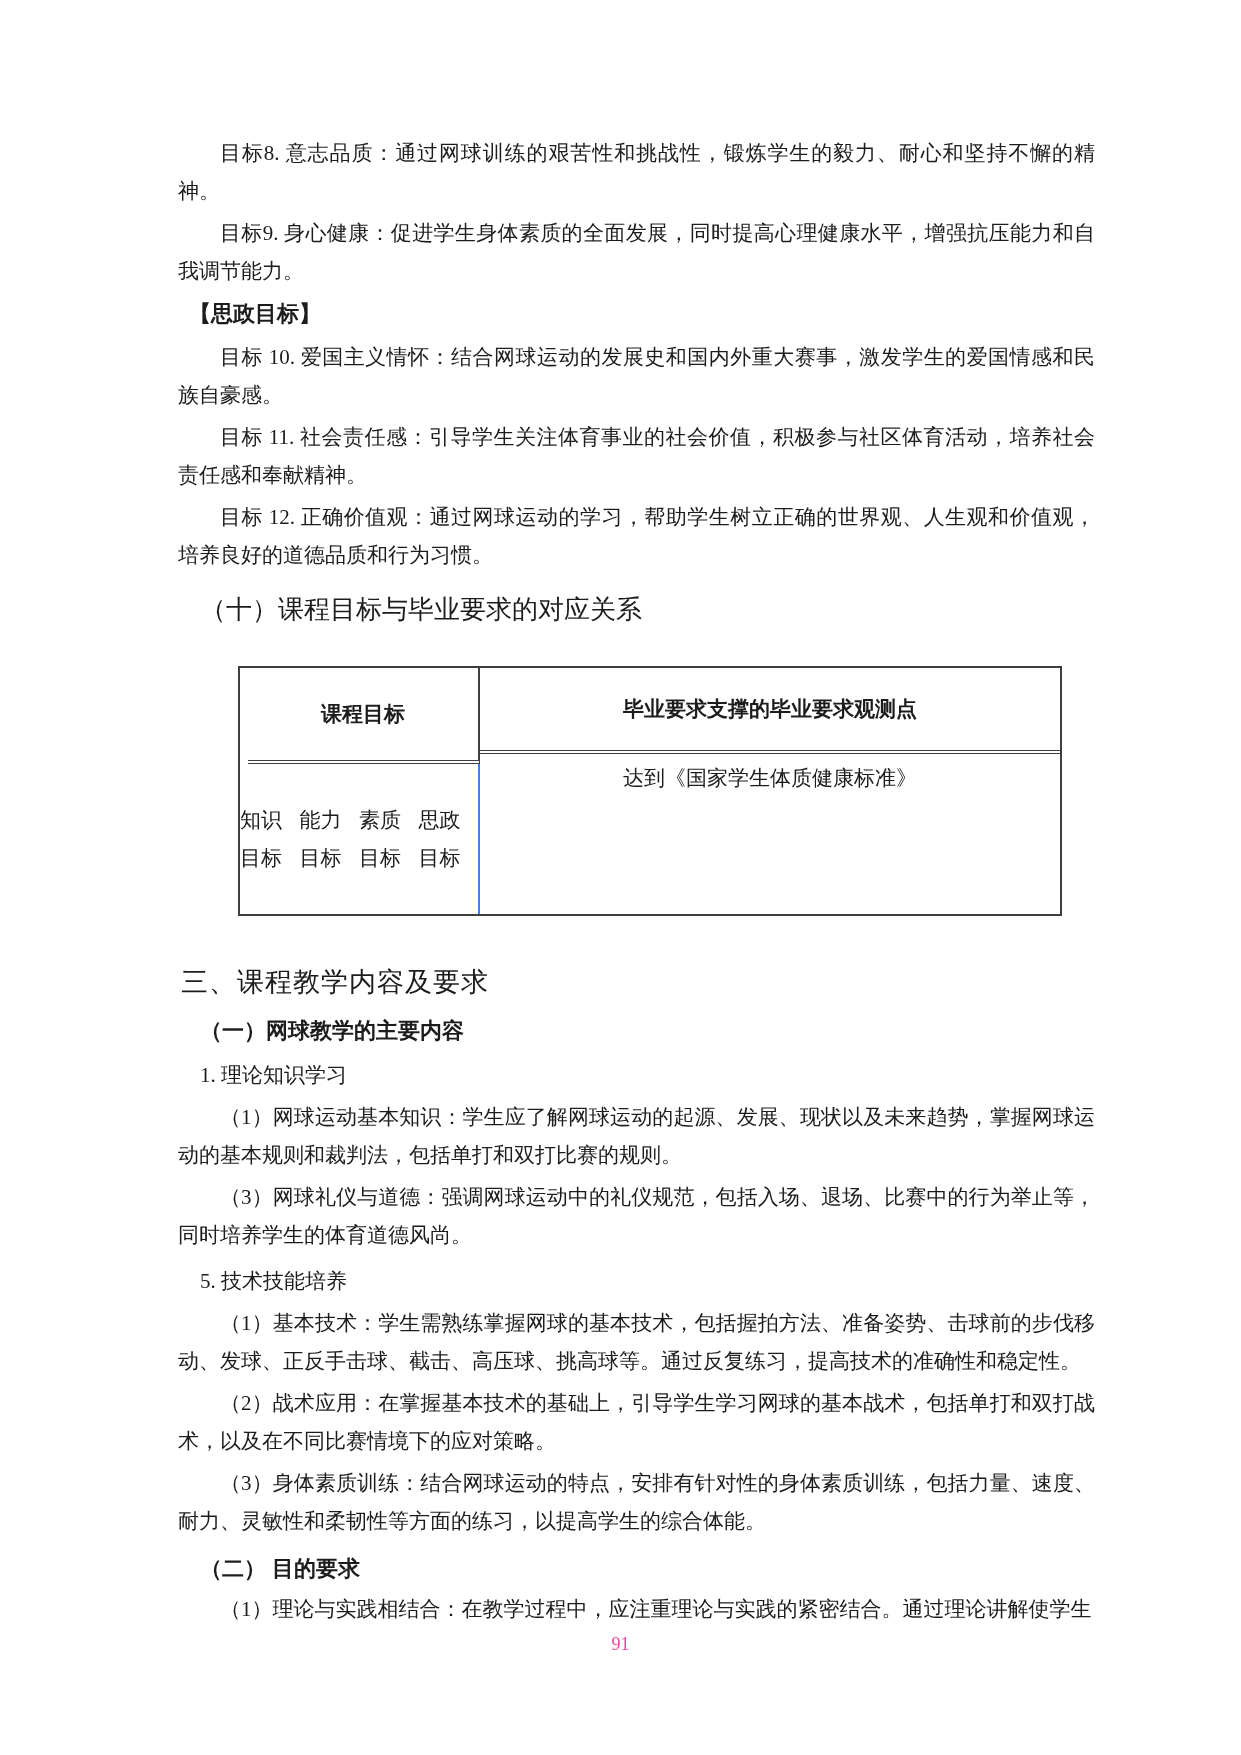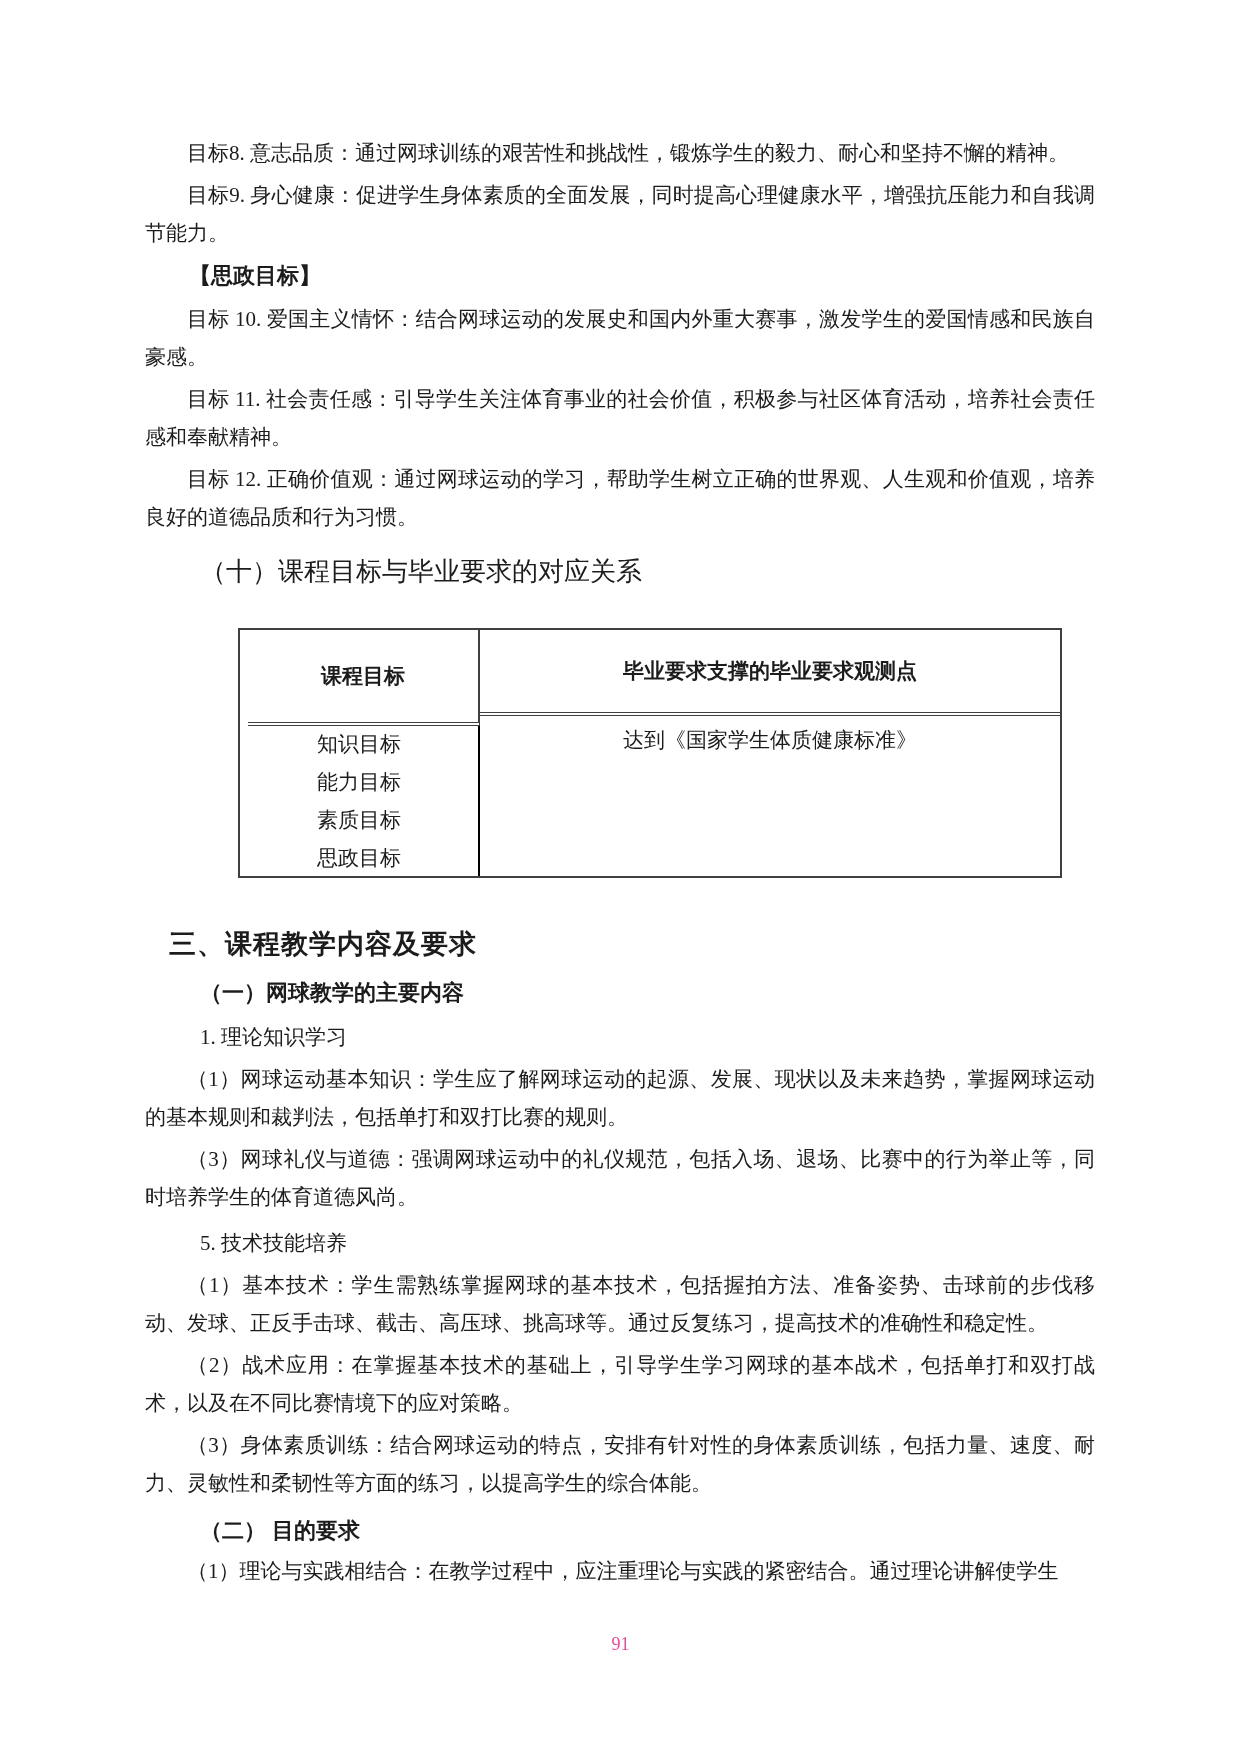--- a/index.html
+++ b/index.html
@@ -5,21 +5,21 @@
   * { margin:0; padding:0; box-sizing:border-box; }
   html,body { background:#888; }
   .page {
     width:1241px; height:1755px; margin:0 auto; background:#ffffff;
     position:relative; color:#1c1c1c; overflow:hidden;
     font-family:"Liberation Serif","DejaVu Serif",serif;
   }
   .inner { padding:130px 146px 0 145px; }
   p.body {
     font-size:21px; line-height:38px; text-align:justify;
-    text-indent:2em; margin-top:4px;
+    text-indent:2em; margin-top:4px;margin-left:33px;
   }
   .ideology {
     font-size:22px; font-weight:bold; line-height:40px;
     text-indent:2em; margin-top:4px;
   }
   .sec10 {
     font-size:26px; font-weight:normal; line-height:44px;
     margin-top:14px; padding-left:55px;
   }
   .ctable {
@@ -33,32 +33,32 @@
     border-right:2px solid #3f3f3f; height:96px;
     display:flex; align-items:center; justify-content:center;
     font-size:21px; font-weight:bold;margin-left:8px;
   }
   .head-r {
     height:86px; display:flex; flex-direction:row;
     align-items:center; justify-content:center;
     font-size:21px; font-weight:bold; line-height:42px;
   }
   .obj-cell {
-    border-right:2px solid #000000; height:150px;
-    display:flex; flex-direction:column; align-items:center; justify-content:center;
+    border-right:2px solid #3b82f6; height:150px;
+    display:flex; flex-direction:row; align-items:center; justify-content:center;
     font-size:21px; line-height:38px;
   }
   .req-cell {
     height:150px; display:flex; align-items:flex-start; justify-content:center;
     font-size:21px;
   }
   .sec3 {
     font-family:"Liberation Sans","DejaVu Sans",sans-serif;
-    font-weight:bold; font-size:27px; line-height:40px;
-    margin:46px 0 0 24px; letter-spacing:1px;
+    font-weight:normal; font-size:27px; line-height:40px;
+    margin:46px 0 0 36px; letter-spacing:1px;
   }
   .subhead {
     font-family:"Liberation Sans","DejaVu Sans",sans-serif;
     font-weight:bold; font-size:22px; line-height:34px;
     margin:12px 0 0 55px;
   }
   .item-title { font-size:21px; line-height:38px; margin:8px 0 0 55px; }
   .pagenum {
     position:absolute; top:1634px; left:0; width:100%;
     text-align:center; font-size:18px; color:#ec4899;

